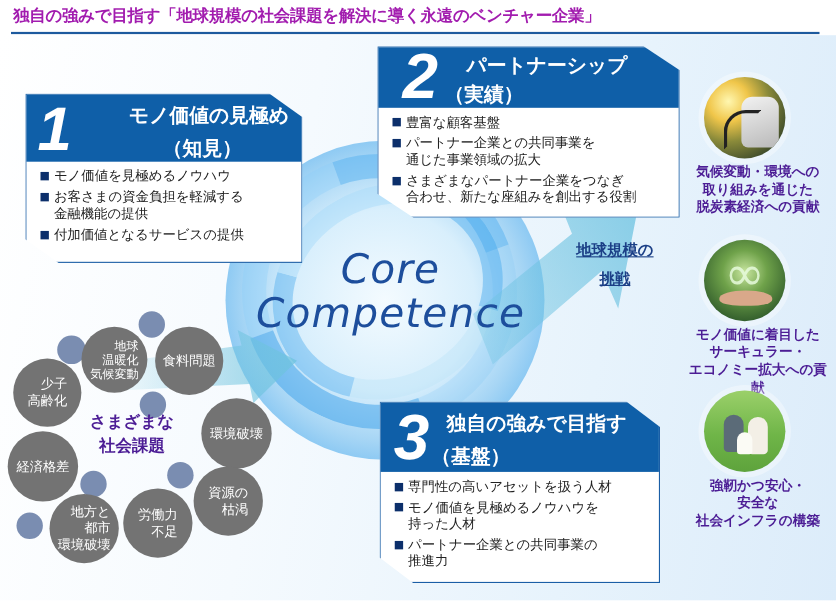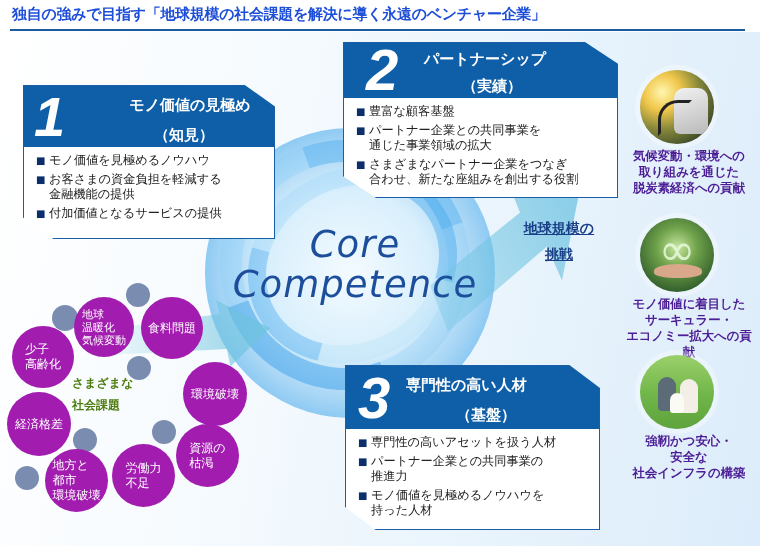--- a/index.html
+++ b/index.html
@@ -1,19 +1,19 @@
 <!DOCTYPE html>
 <html><head>
 <meta charset="utf-8">
 <style>
   * { box-sizing: border-box; margin: 0; padding: 0; }
   html, body { width: 760px; height: 546px; overflow: hidden; background: #ffffff; }
   body { font-family: "DejaVu Sans", "Liberation Sans", sans-serif; position: relative; color: #222; }
 
-  .title { position: absolute; left: 12px; top: 5px; font-size: 15px; font-weight: bold; color: #1d4ed8; letter-spacing: -0.3px; white-space: nowrap; }
+  .title { position: absolute; left: 12px; top: 5px; font-size: 15px; font-weight: bold; color: #a21caf; letter-spacing: -0.3px; white-space: nowrap; }
   .title-rule { position: absolute; left: 10px; top: 29px; width: 735px; height: 2px; background: #1d5a9e; }
 
   .canvas { position: absolute; left: 0; top: 32px; width: 760px; height: 514px;
     background: linear-gradient(100deg, #ffffff 0%, #f5fafe 35%, #e7f3fc 70%, #dcecfa 100%); overflow: hidden; }
 
   
   .swirl { position: absolute; left: 205px; top: 128px; width: 290px; height: 290px; border-radius: 50%;
     background: radial-gradient(circle at 50% 50%, #f4fbff 0%, #d6eefc 40%, #9fd2f4 62%, #6cbaf0 78%, #cde8fb 92%, rgba(255,255,255,0) 100%); opacity: 0.9; }
   .swirl-ring { position: absolute; border-radius: 50%; border: 22px solid rgba(80,170,235,0.45); }
   .ring-a { left: 220px; top: 140px; width: 250px; height: 250px; border-color: rgba(94,180,240,0.55) rgba(120,195,245,0.2) rgba(60,160,235,0.5) rgba(140,205,248,0.35); transform: rotate(25deg); }
@@ -28,50 +28,50 @@
     background: linear-gradient(60deg, rgba(110,195,225,0.3), rgba(110,195,225,0.8));
     clip-path: polygon(0 65%, 60% 22%, 50% 0, 100% 8%, 88% 62%, 78% 42%, 12% 92%); }
 
   .core { position: absolute; left: 215px; top: 225px; width: 280px; text-align: center; font-family: "DejaVu Sans", sans-serif; font-style: italic; color: #1d4e9c; font-size: 37px; line-height: 40px; letter-spacing: 1px; }
 
   
   .box { position: absolute; background: #fff; border: 1.5px solid #1a5ea6;
     clip-path: polygon(0 0, 88% 0, 100% 14%, 100% 100%, 12% 100%, 0 86%); }
   .box-head { background: #0f5fa8; color: #fff; position: relative; }
   .box-num { position: absolute; font-style: italic; font-weight: bold; color: #fff; font-family: "Liberation Sans", sans-serif; }
-  .box-title { text-align: center; font-weight: bold; font-size: 15px; line-height: 21px; }
+  .box-title { text-align: center; font-weight: bold; font-size: 18px; line-height: 21px; }
   .box-list { list-style: none; padding: 6px 8px 6px 12px; }
   .box-list li { font-size: 12.2px; line-height: 15.5px; color: #222; padding-left: 13px; position: relative; margin-bottom: 3px; white-space: pre-line; }
   .box-list li::before { content: "■"; position: absolute; left: 0; top: 0; color: #0c2f6b; font-size: 10px; }
 
   .box1 { left: 23px; top: 85px; width: 252px; height: 154px; }
   .box1 .box-head { height: 61px; }
   .box1 .box-num { left: 10px; top: 0px; font-size: 56px; line-height: 62px; }
   .box1 .box-title { padding-left: 82px; padding-top: 9px; text-align: center; }
   .box1 .sub1 { padding-left: 70px; }
 
   .box2 { left: 343px; top: 42px; width: 275px; height: 156px; }
   .box2 .box-head { height: 55px; }
   .box2 .box-num { left: 22px; top: -4px; font-size: 58px; line-height: 62px; }
   .box2 .box-title { padding-left: 80px; padding-top: 6px; text-align: left; }
-  .box2 .sub2 { padding-left: 118px; }
+  .box2 .sub2 { padding-left: 60px; }
 
   .box3 { left: 345px; top: 365px; width: 255px; height: 165px; }
   .box3 .box-head { height: 63px; }
   .box3 .box-num { left: 12px; top: 0px; font-size: 58px; line-height: 64px; }
   .box3 .box-title { padding-left: 60px; padding-top: 9px; text-align: left; }
-  .box3 .sub3 { padding-left: 110px; }
+  .box3 .sub3 { padding-left: 46px; }
 
   .challenge { position: absolute; left: 495px; top: 215px; width: 128px; text-align: center; font-size: 14px; font-weight: bold; color: #1b3f86; line-height: 26px; }
   .challenge span { text-decoration: underline; display: block; }
 
   
-  .bubble { position: absolute; border-radius: 50%; background: #a21caf; color: #fff; display: flex; align-items: center; justify-content: center; text-align: left; font-size: 12px; line-height: 15px; white-space: pre-line; }
+  .bubble { position: absolute; border-radius: 50%; background: #737373; color: #fff; display: flex; align-items: center; justify-content: center; text-align: right; font-size: 12px; line-height: 15px; white-space: pre-line; }
   .dot { position: absolute; border-radius: 50%; background: #7a8db1; }
-  .issues-label { position: absolute; left: 72px; top: 372px; width: 96px; text-align: left; font-size: 12px; font-weight: bold; color: #4d7c0f; line-height: 22px; white-space: pre-line; }
+  .issues-label { position: absolute; left: 72px; top: 372px; width: 96px; text-align: center; font-size: 15px; font-weight: bold; color: #4c1d95; line-height: 22px; white-space: pre-line; }
 
   
   .contrib { position: absolute; width: 150px; text-align: center; }
   .photo { width: 74px; height: 74px; border-radius: 50%; margin: 0 auto 4px auto; position: relative; overflow: hidden; box-shadow: 0 0 0 5px rgba(255,255,255,0.35); }
   .photo-ev { background: radial-gradient(circle at 30% 30%, #fff7b0 0%, #f0c64a 25%, #8a8a3a 50%, #3d4a2a 80%); }
   .photo-ev::after { content: ""; position: absolute; right: 6px; top: 18px; width: 34px; height: 46px; border-radius: 10px 10px 6px 6px; background: linear-gradient(160deg, #f2f2f2, #b9b9b9); }
   .photo-ev::before { content: ""; position: absolute; left: 18px; top: 30px; width: 28px; height: 30px; border: 3px solid #222; border-color: #222 transparent transparent #222; border-radius: 20px 0 0 0; z-index: 2; }
   .photo-eco { background: radial-gradient(circle at 50% 40%, #c9e6a0 0%, #6fa24a 35%, #2f5a2a 80%); }
   .photo-eco::before { content: "∞"; position: absolute; left: 0; right: 0; top: 6px; font-size: 44px; color: rgba(230,250,220,0.85); }
   .photo-eco::after { content: ""; position: absolute; left: 14px; bottom: 14px; width: 48px; height: 14px; border-radius: 50% 50% 40% 40%; background: #d9a88a; }
@@ -128,29 +128,29 @@
     <li>パートナー企業との共同事業を
 通じた事業領域の拡大</li>
     <li>さまざまなパートナー企業をつなぎ
 合わせ、新たな座組みを創出する役割</li>
   </ul>
 </div>
 
 <div class="box box3">
   <div class="box-head">
     <div class="box-num">3</div>
-    <div class="box-title">専門性の高い人材</div>
+    <div class="box-title">独自の強みで目指す</div>
     <div class="box-title sub3">（基盤）</div>
   </div>
   <ul class="box-list">
     <li>専門性の高いアセットを扱う人材</li>
+    <li>モノ価値を見極めるノウハウを
+持った人材</li>
     <li>パートナー企業との共同事業の
 推進力</li>
-    <li>モノ価値を見極めるノウハウを
-持った人材</li>
   </ul>
 </div>
 
 <div class="challenge">
   <span>地球規模の</span>
   <span>挑戦</span>
 </div>
 
 <div class="dot" style="left:52px;top:305px;width:26px;height:26px;"></div>
 <div class="dot" style="left:126px;top:283px;width:24px;height:24px;"></div>

